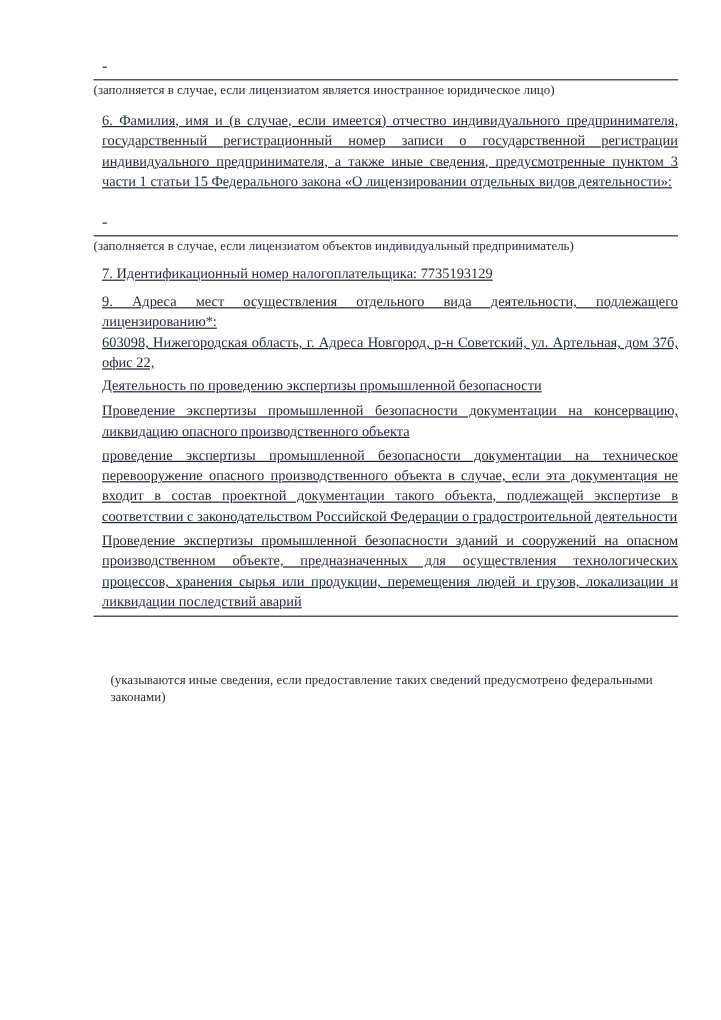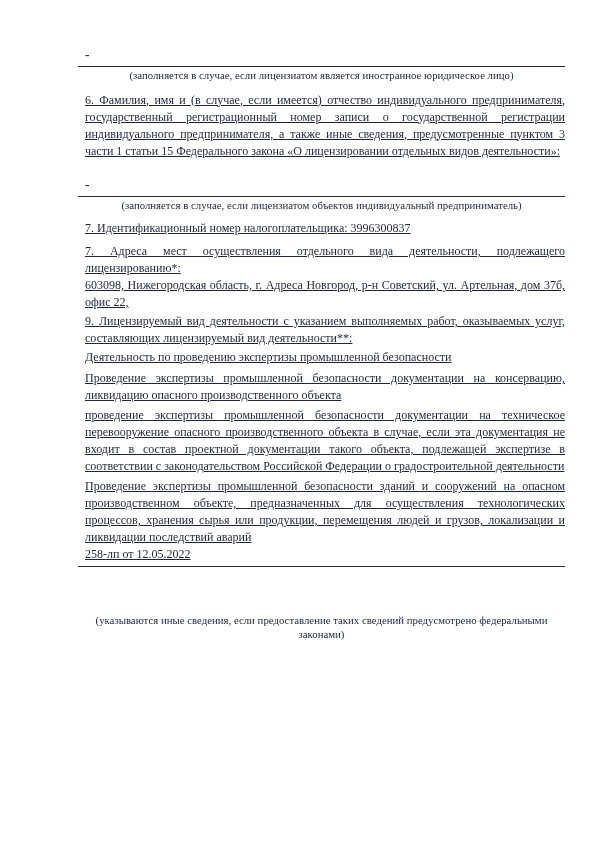--- a/index.html
+++ b/index.html
@@ -30,21 +30,21 @@
     line-height: 17px;
   }
   .rule {
     height: 0;
     border-top: 1.3px solid #262c3c;
     margin: 3px 0 2px -7px;
   }
   .caption {
     font-size: 10.8px;
     line-height: 13.5px;
-    text-align: center;
+    text-align: left;
     margin-left: -7px;
   }
   .gap2  { margin-top: 2px; }
   .gap3  { margin-top: 3px; }
   .gap4  { margin-top: 4px; }
   .gap5  { margin-top: 5px; }
   .gap6  { margin-top: 6px; }
   .gap8  { margin-top: 8px; }
   .gap9  { margin-top: 9px; }
   .gap16 { margin-top: 16px; }
@@ -65,30 +65,28 @@
   </div>
 
   <p class="para gap9">6. Фамилия, имя и (в случае, если имеется) отчество индивидуального предпринимателя, государственный регистрационный номер записи о государственной регистрации индивидуального предпринимателя, а также иные сведения, предусмотренные пунктом 3 части 1 статьи 15 Федерального закона «О лицензировании отдельных видов деятельности»:</p>
 
   <div class="field gap16">
     <div class="dash">-</div>
     <div class="rule"></div>
     <div class="caption">(заполняется в случае, если лицензиатом объектов индивидуальный предприниматель)</div>
   </div>
 
-  <p class="para gap8">7. Идентификационный номер налогоплательщика: 3996300837</p>
+  <p class="para gap8">7. Идентификационный номер налогоплательщика: 7735193129</p>
 
-  <p class="para gap6">7. Адреса мест осуществления отдельного вида деятельности, подлежащего лицензированию*:</p>
+  <p class="para gap6">9. Адреса мест осуществления отдельного вида деятельности, подлежащего лицензированию*:</p>
   <p class="para">603098, Нижегородская область, г. Адреса Новгород, р-н Советский, ул. Артельная, дом 37б, офис 22,</p>
 
-  <p class="para gap2">9. Лицензируемый вид деятельности с указанием выполняемых работ, оказываемых услуг, составляющих лицензируемый вид деятельности**:</p>
   <p class="para gap2">Деятельность по проведению экспертизы промышленной безопасности</p>
 
   <p class="para gap4">Проведение экспертизы промышленной безопасности документации на консервацию, ликвидацию опасного производственного объекта</p>
   <p class="para gap3">проведение экспертизы промышленной безопасности документации на техническое перевооружение опасного производственного объекта в случае, если эта документация не входит в состав проектной документации такого объекта, подлежащей экспертизе в соответствии с законодательством Российской Федерации о градостроительной деятельности</p>
   <p class="para gap3">Проведение экспертизы промышленной безопасности зданий и сооружений на опасном производственном объекте, предназначенных для осуществления технологических процессов, хранения сырья или продукции, перемещения людей и грузов, локализации и ликвидации последствий аварий</p>
 
-  <p class="para">258-лп от 12.05.2022</p>
 
   <div class="rule"></div>
   <div class="caption cap3">(указываются иные сведения, если предоставление таких сведений предусмотрено федеральными законами)</div>
 
 </div>
 
 </body></html>

